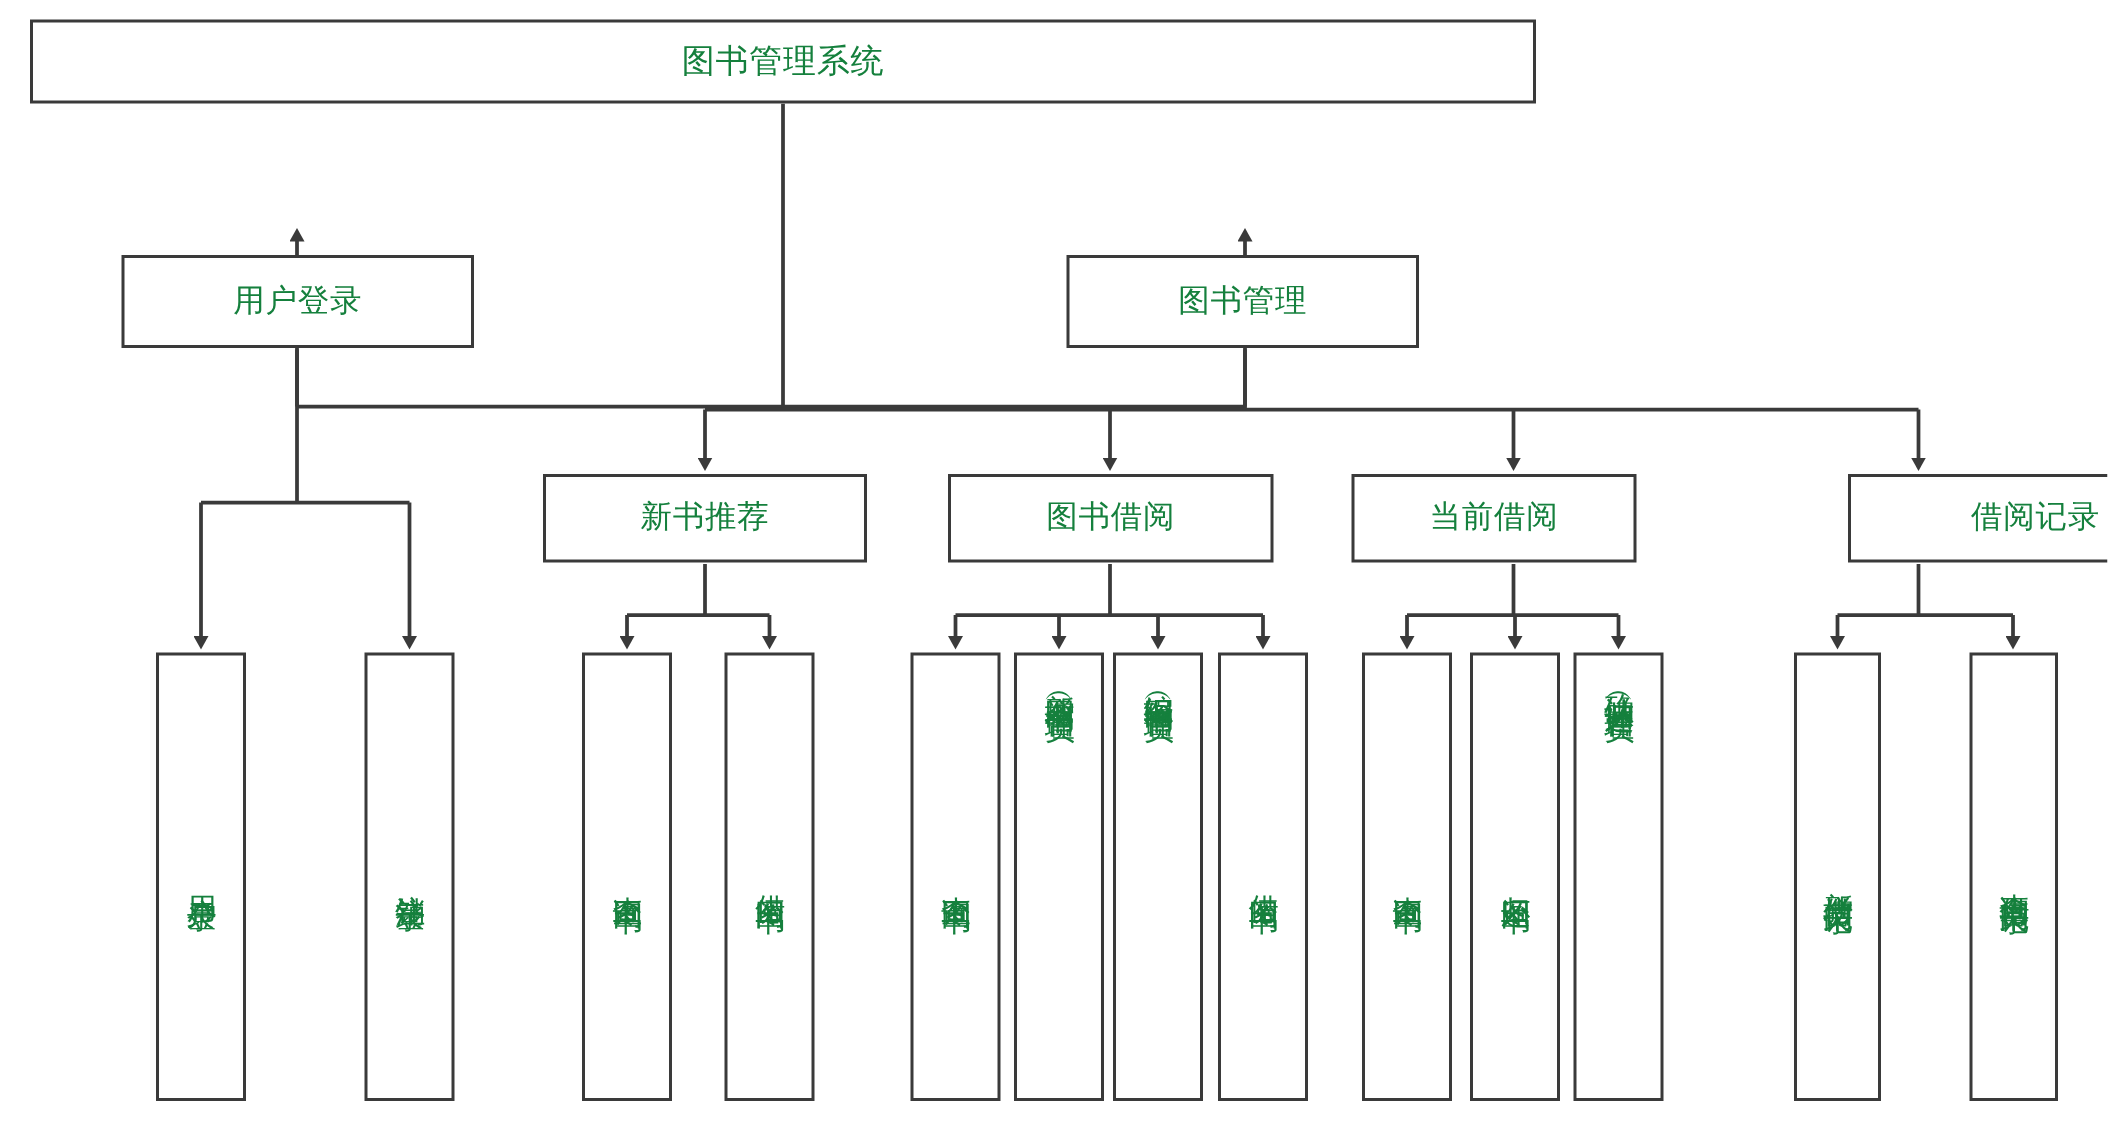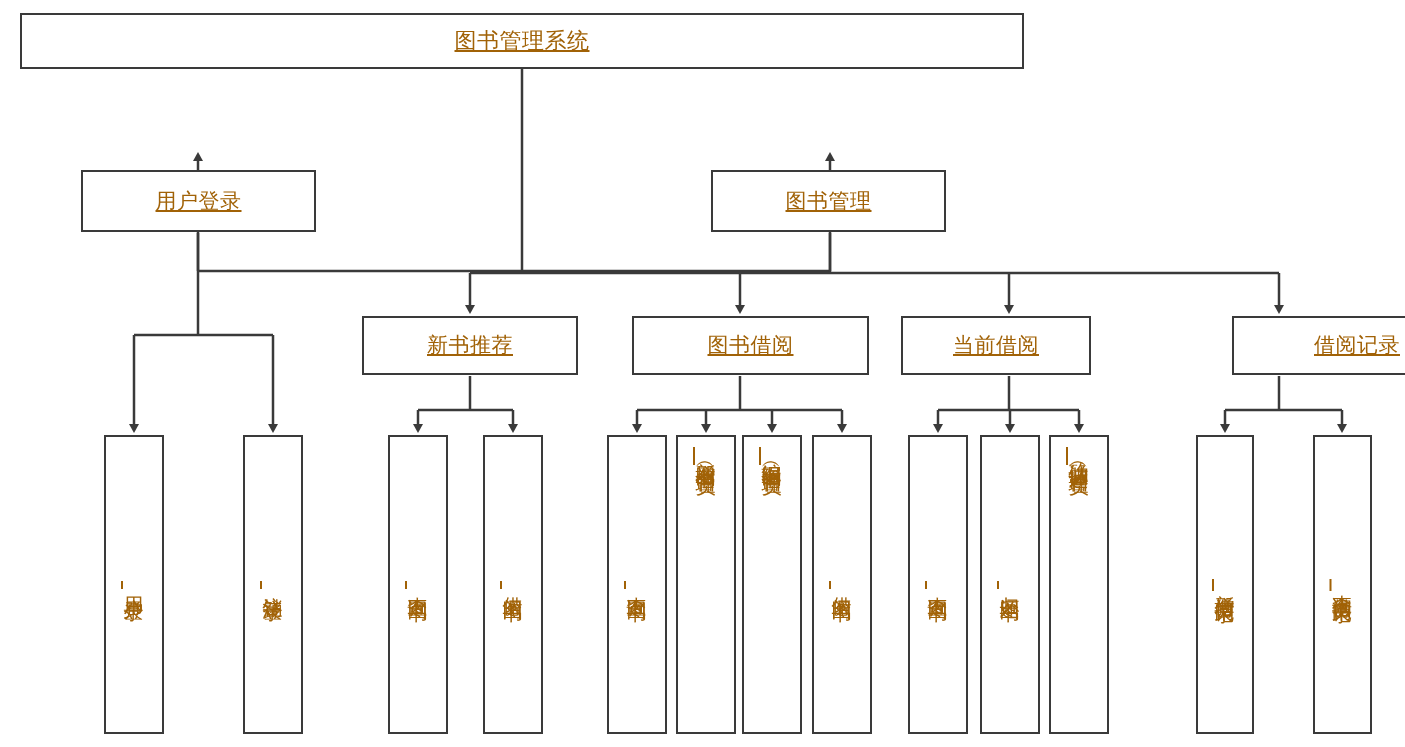--- a/index.html
+++ b/index.html
@@ -24,30 +24,29 @@
     top: 0;
     width: 1405px;
     height: 747px;
     pointer-events: none;
   }
   .node {
     position: absolute;
     box-sizing: border-box;
     border: 2px solid #3a3a3a;
     background: #ffffff;
-    color: #a16207;
+    color: #15803d;
     display: flex;
     align-items: center;
     justify-content: center;
     text-align: center;
     font-size: 21px;
     line-height: 1.25;
     letter-spacing: 0.5px;
     z-index: 2;
-    text-decoration: underline;
   }
   .node.root {
     font-size: 22px;
   }
   .node.leaf {
     font-size: 20px;
     letter-spacing: 2px;
     padding: 10px 0;
     align-items: flex-start;
   }
@@ -132,21 +131,21 @@
   <div id="nodes-layer">
       <div class="node level2" style="left: 81px; top: 170px; width: 235px; height: 62px;">
         <span>用户登录</span>
       </div>
       <div class="node level2" style="left: 711px; top: 170px; width: 235px; height: 62px;">
         <span>图书管理</span>
       </div>
       <div class="node level3" style="left: 362px; top: 316px; width: 216px; height: 59px;">
         <span>新书推荐</span>
       </div>
-      <div class="node level3" style="left: 632px; top: 316px; width: 237px; height: 59px;">
+      <div class="node level3" style="left: 632px; top: 316px; width: 217px; height: 59px;">
         <span>图书借阅</span>
       </div>
       <div class="node level3" style="left: 901px; top: 316px; width: 190px; height: 59px;">
         <span>当前借阅</span>
       </div>
       <div class="node level3" style="left: 1232px; top: 316px; width: 250px; height: 59px;">
         <span>借阅记录</span>
       </div>
       <div class="node leaf center" style="left: 104px; top: 435px; width: 60px; height: 299px;">
         <span class="vtext">用户登录</span>

